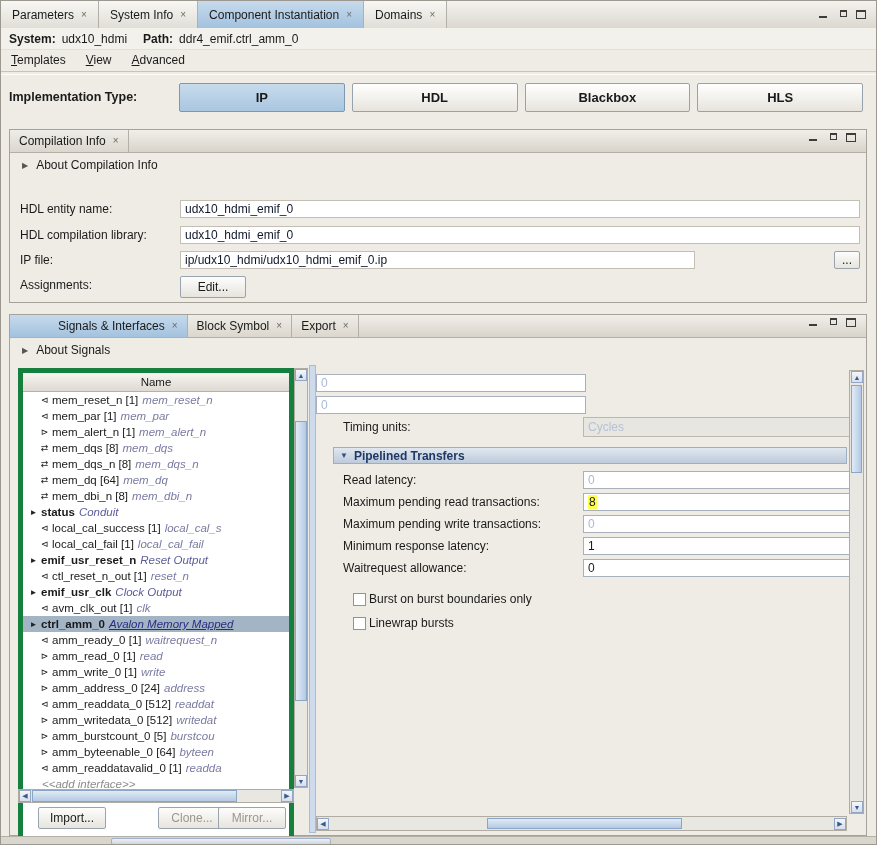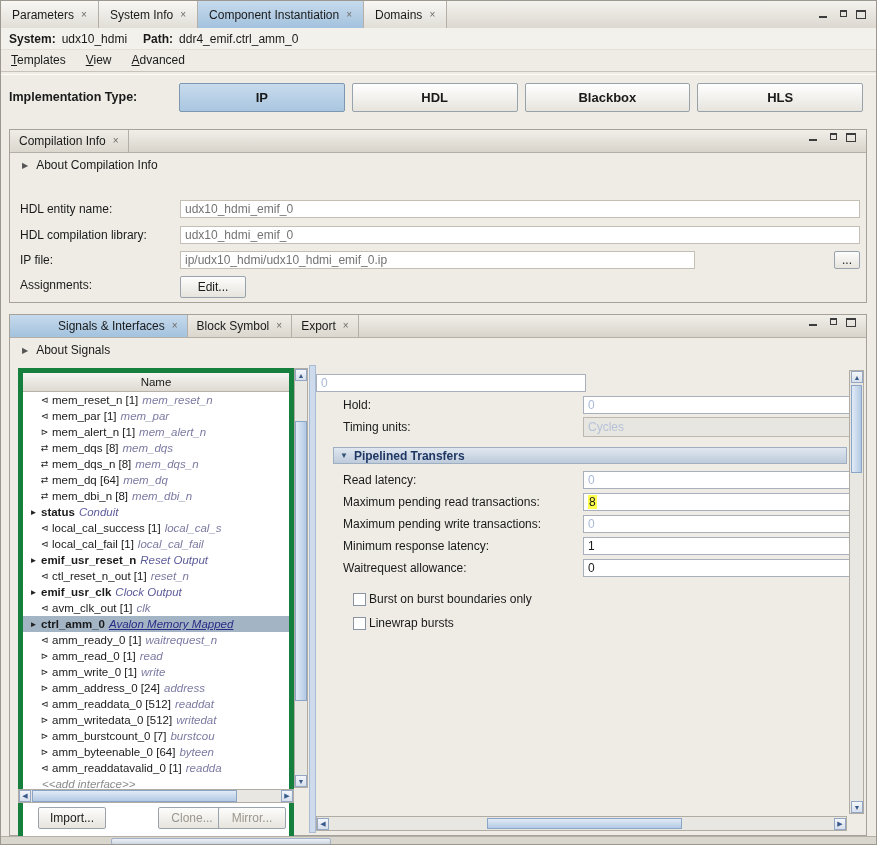--- a/index.html
+++ b/index.html
@@ -49,21 +49,21 @@
         background:linear-gradient(#efede7,#dbd7ce);white-space:nowrap;}
   .ptab.active{background:linear-gradient(#c6daec,#a3c2de);padding-left:48px;}
   .panel-controls{position:absolute;right:0;top:3px;}
   .about-row{position:absolute;top:28px;left:12px;display:flex;align-items:center;gap:8px;}
   .tri{font-size:8px;color:#555;}
 
   
   .crow{position:absolute;left:0;right:0;height:20px;}
   .clabel{position:absolute;left:10px;top:2px;}
   .cfield{position:absolute;top:0;height:18px;box-sizing:border-box;background:#fff;
-          border:1px solid #c3bfb5;font-family:inherit;font-size:12px;padding:0 4px;color:#737373;}
+          border:1px solid #c3bfb5;font-family:inherit;font-size:12px;padding:0 4px;color:#0f172a;}
   .btn{display:flex;align-items:center;justify-content:center;font-size:12px;
        background:linear-gradient(#fdfdfc,#e7e4dd);border:1px solid #99a3ae;border-radius:2px;box-sizing:border-box;}
   .btn.disabled{color:#9b978e;}
 
   
   .tree-wrap{position:absolute;left:8px;top:53px;width:276px;height:540px;background:#fff;
              border:5px solid #15803d;box-sizing:border-box;overflow:hidden;}
   .tree-header{height:18px;line-height:18px;text-align:center;font-size:11.5px;
                background:linear-gradient(#f6f5f1,#dedad2);border-bottom:1px solid #b6b2a9;}
   .trow{height:16px;display:flex;align-items:center;font-size:11.5px;padding-left:14px;
@@ -375,21 +375,21 @@
           </div>
 
           <div class="trow">
             <span class="ticon">⊳</span>
             <span class="tname">amm_writedata_0 [512]</span>
             <span class="tmeta">writedat</span>
           </div>
 
           <div class="trow">
             <span class="ticon">⊳</span>
-            <span class="tname">amm_burstcount_0 [7]</span>
+            <span class="tname">amm_burstcount_0 [5]</span>
             <span class="tmeta">burstcou</span>
           </div>
 
           <div class="trow">
             <span class="ticon">⊳</span>
             <span class="tname">amm_byteenable_0 [64]</span>
             <span class="tmeta">byteen</span>
           </div>
 
           <div class="trow">
@@ -421,21 +421,20 @@
     <div class="btn sigbtn disabled" style="left:132px;margin-left:16px;">Clone...</div>
     <div class="btn sigbtn disabled" style="left:208px;">Mirror...</div>
 
     <div class="splitter"></div>
 
     <div class="props">
       <div class="prow">
         <div class="pfield off">0</div>
       </div>
       <div class="prow">
-        <span class="plabel">Hold:</span>
         <div class="pfield off">0</div>
       </div>
       <div class="prow">
         <span class="plabel">Timing units:</span>
         <div class="pfield combo-off">Cycles</div>
       </div>
 
       <div class="psection">
         <span class="sec-arrow">▼</span>
         <span>Pipelined Transfers</span>

